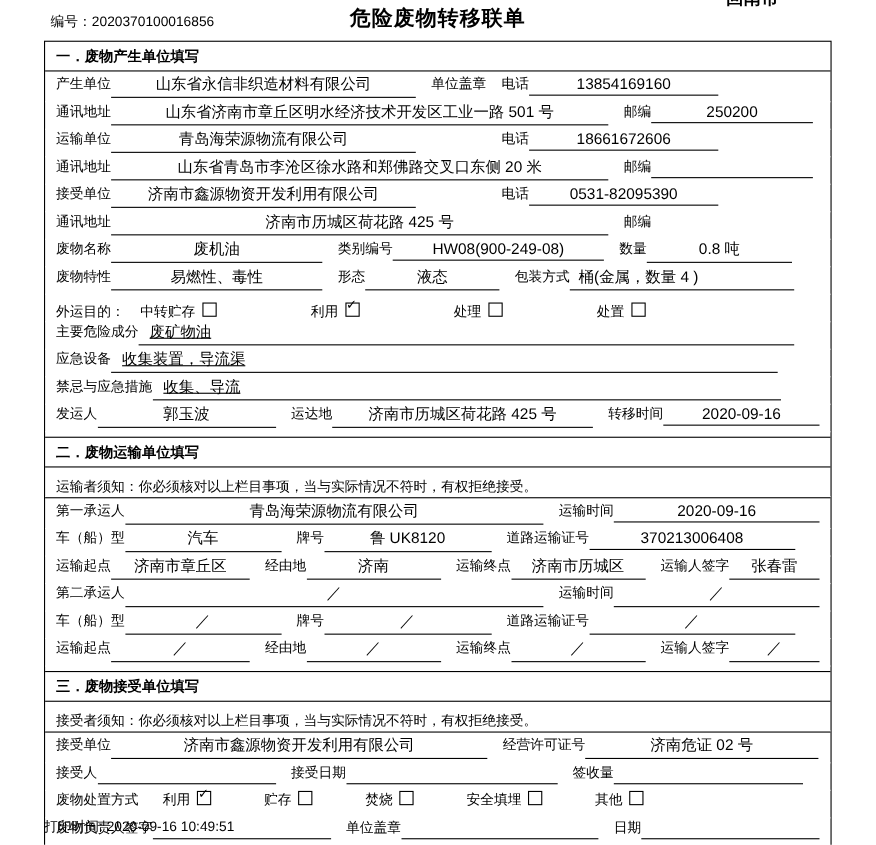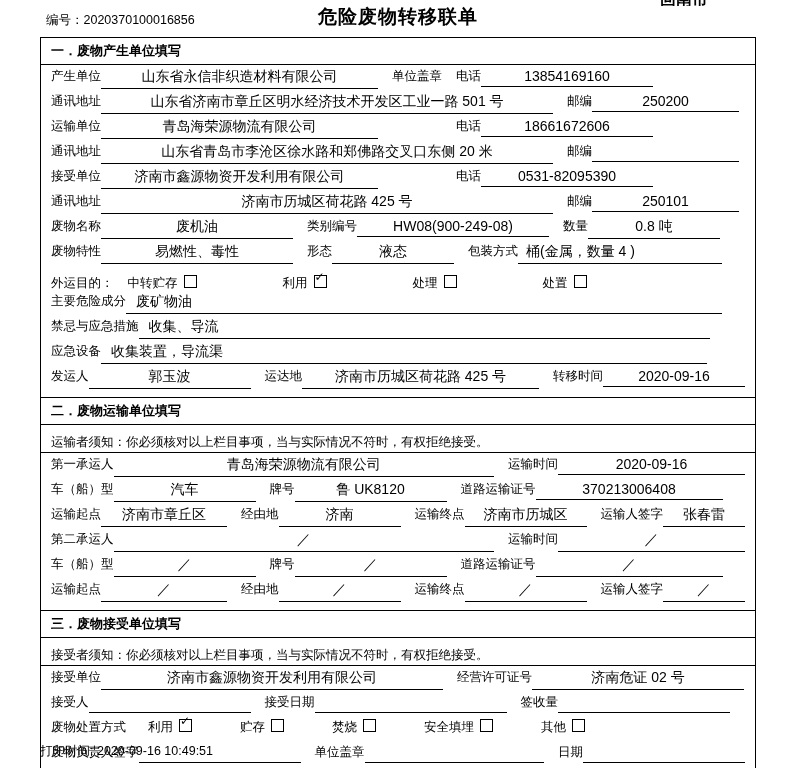--- a/index.html
+++ b/index.html
@@ -92,20 +92,21 @@
     padding: 0 6px 2px 6px;
     min-height: 16px;
     white-space: nowrap;
     overflow: hidden;
     text-align: center;
     font-size: 14px;
   }
   .val.left {
     text-align: left;
     padding-left: 10px;
+    text-decoration: underline;
   }
   .sp {
     width: 14px;
     flex: none;
   }
   .chk {
     display: inline-block;
     width: 11px;
     height: 11px;
     border: 1px solid #000;
@@ -203,21 +204,20 @@
         <span class="sp"></span>
         <span class="lbl">电话</span>
         <span class="val" style="max-width:160px">0531-82095390</span>
       </div>
 
       <div class="row">
         <span class="lbl">通讯地址</span>
         <span class="val" style="max-width:440px">济南市历城区荷花路 425 号</span>
         <span class="sp"></span>
         <span class="lbl">邮编</span>
-        <span class="val" style="max-width:135px">250101</span>
       </div>
 
       <div class="row">
         <span class="lbl">废物名称</span>
         <span class="val" style="max-width:180px">废机油</span>
         <span class="sp"></span>
         <span class="lbl">类别编号</span>
         <span class="val" style="max-width:180px">HW08(900-249-08)</span>
         <span class="sp"></span>
         <span class="lbl">数量</span>
@@ -246,27 +246,27 @@
         <span style="width:86px"></span>
         <span class="opt" style="padding-bottom:0"><span>处置</span><span class="chk"></span></span>
       </div>
 
       <div class="row">
         <span class="lbl">主要危险成分</span>
         <span class="val left" style="max-width:580px">废矿物油</span>
       </div>
 
       <div class="row">
+        <span class="lbl">应急设备</span>
+        <span class="val left" style="max-width:590px">收集装置，导流渠</span>
+      </div>
+
+      <div class="row">
         <span class="lbl">禁忌与应急措施</span>
         <span class="val left" style="max-width:555px">收集、导流</span>
-      </div>
-
-      <div class="row">
-        <span class="lbl">应急设备</span>
-        <span class="val left" style="max-width:590px">收集装置，导流渠</span>
       </div>
 
       <div class="row">
         <span class="lbl">发运人</span>
         <span class="val" style="max-width:150px">郭玉波</span>
         <span class="sp"></span>
         <span class="lbl">运达地</span>
         <span class="val" style="max-width:260px">济南市历城区荷花路 425 号</span>
         <span class="sp"></span>
         <span class="lbl">转移时间</span>

